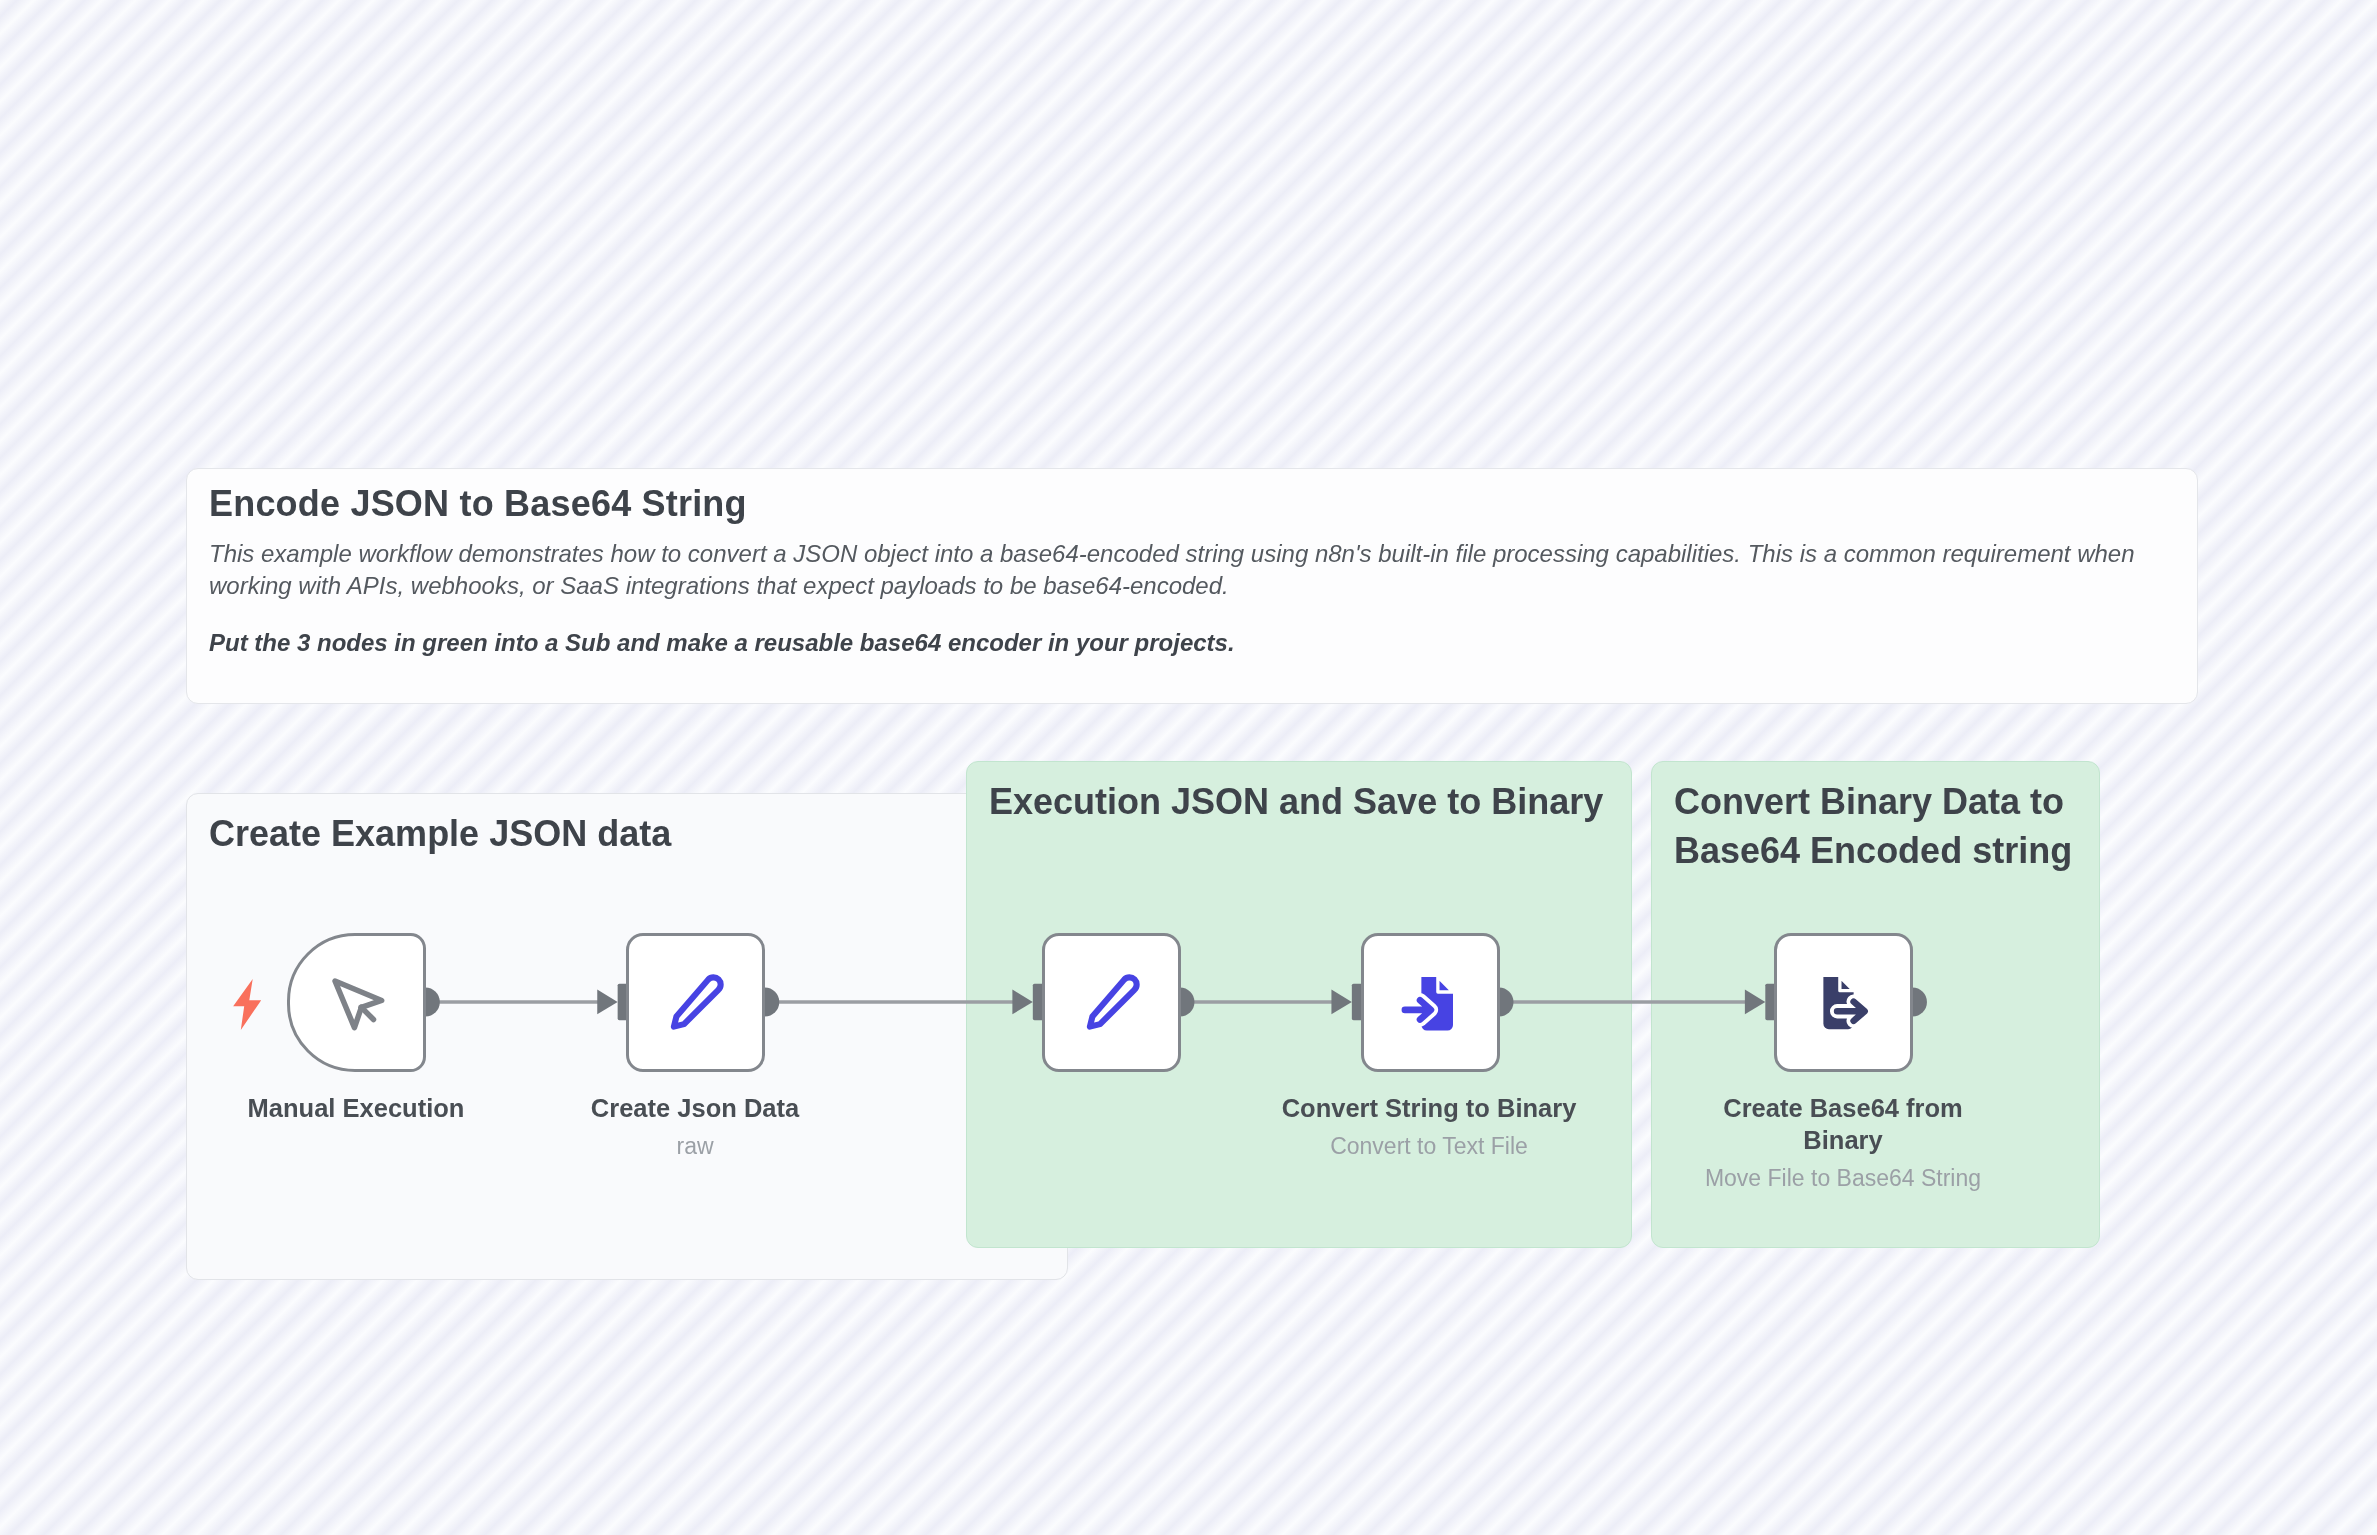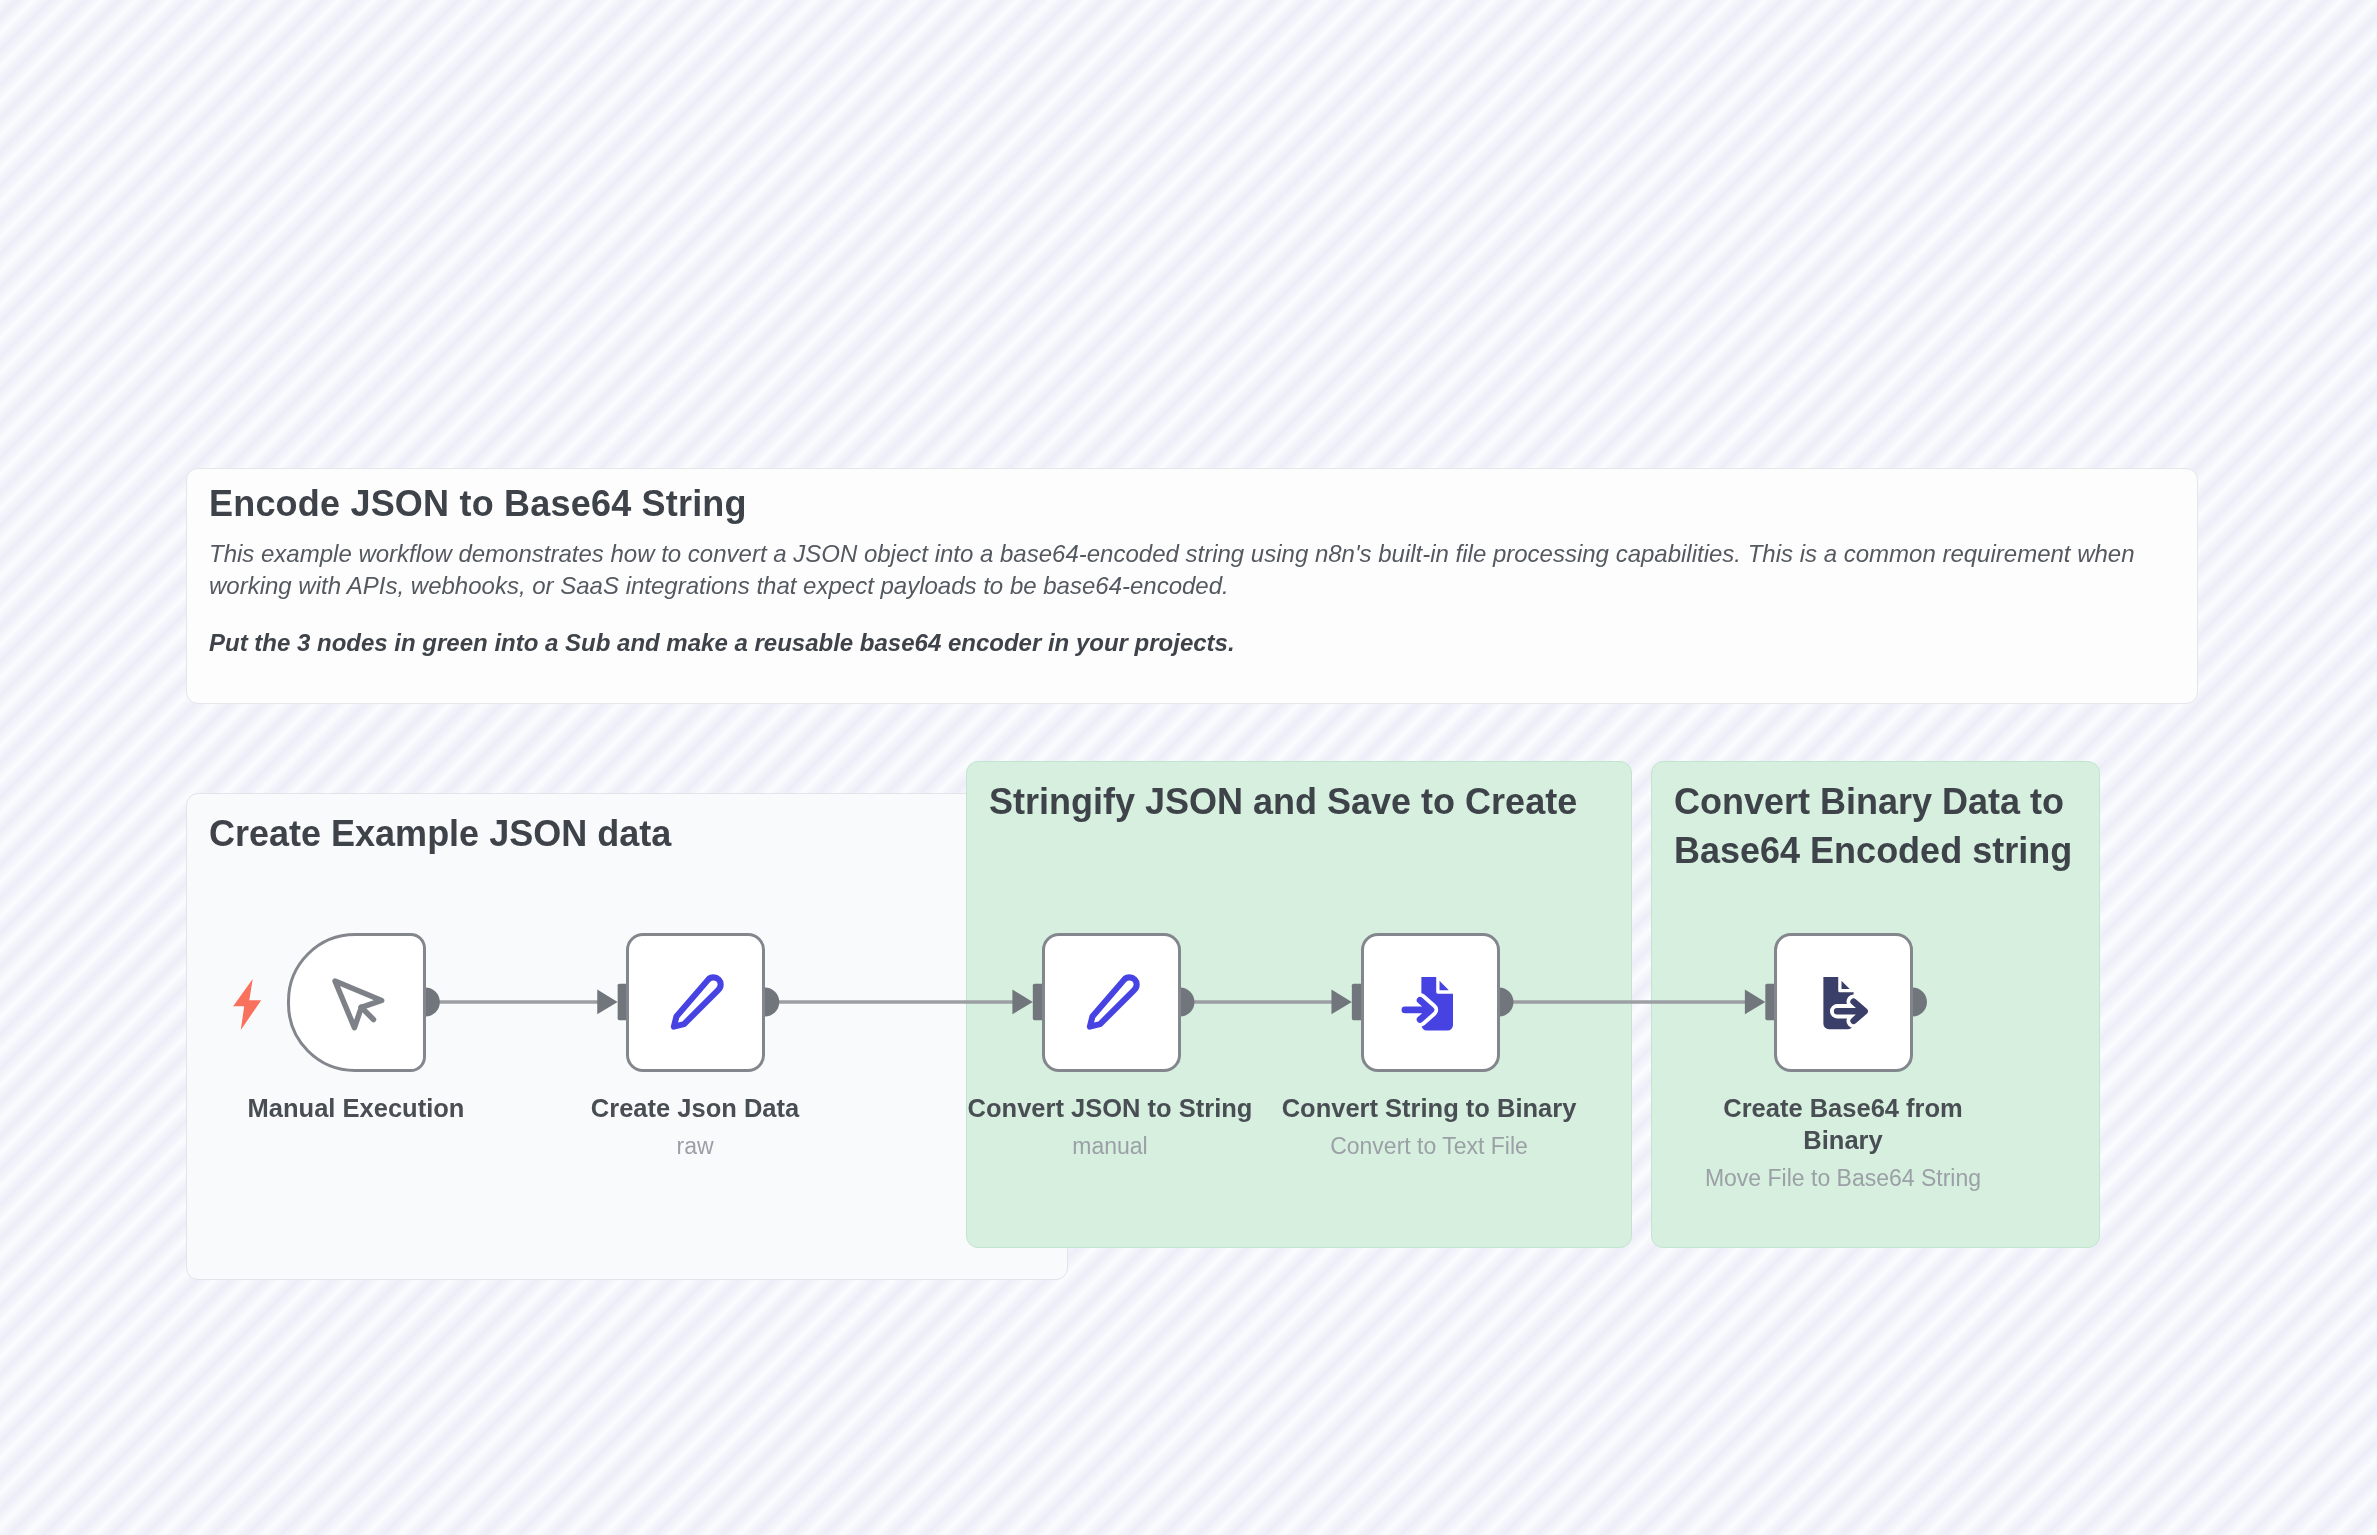--- a/index.html
+++ b/index.html
@@ -69,21 +69,21 @@
   <div class="note note-desc">
     <h1>Encode JSON to Base64 String</h1>
     <p>This example workflow demonstrates how to convert a JSON object into a base64-encoded string using n8n's built-in file processing capabilities. This is a common requirement when working with APIs, webhooks, or SaaS integrations that expect payloads to be base64-encoded.</p>
     <p class="callout">Put the 3 nodes in green into a Sub and make a reusable base64 encoder in your projects.</p>
   </div>
 
   <div class="note note-group note-1">
     <h2>Create Example JSON data</h2>
   </div>
   <div class="note note-group note-2 green">
-    <h2>Stringify JSON and Save to Create</h2>
+    <h2>Execution JSON and Save to Binary</h2>
   </div>
   <div class="note note-group note-3 green">
     <h2>Convert Binary Data to Base64 Encoded string</h2>
   </div>
 
   <svg class="wires" width="2377" height="1536" viewBox="0 0 2794 1805">
     <g stroke="#9b9ea3" stroke-width="4">
       <line x1="500" y1="1177.5" x2="704" y2="1177.5"></line>
       <line x1="899" y1="1177.5" x2="1192" y2="1177.5"></line>
       <line x1="1387" y1="1177.5" x2="1567" y2="1177.5"></line>
@@ -157,24 +157,20 @@
     </svg>
   </div>
 
   <div class="node-label l-manual">
     <span class="nm">Manual Execution</span>
   </div>
   <div class="node-label l-setjson">
     <span class="nm">Create Json Data</span>
     <span class="sub">raw</span>
   </div>
-  <div class="node-label l-tostr">
-    <span class="nm">Convert JSON to String</span>
-    <span class="sub">manual</span>
-  </div>
   <div class="node-label l-tobin">
     <span class="nm">Convert String to Binary</span>
     <span class="sub">Convert to Text File</span>
   </div>
   <div class="node-label l-extract">
     <span class="nm">Create Base64 from Binary</span>
     <span class="sub">Move File to Base64 String</span>
   </div>
 
 </div>

